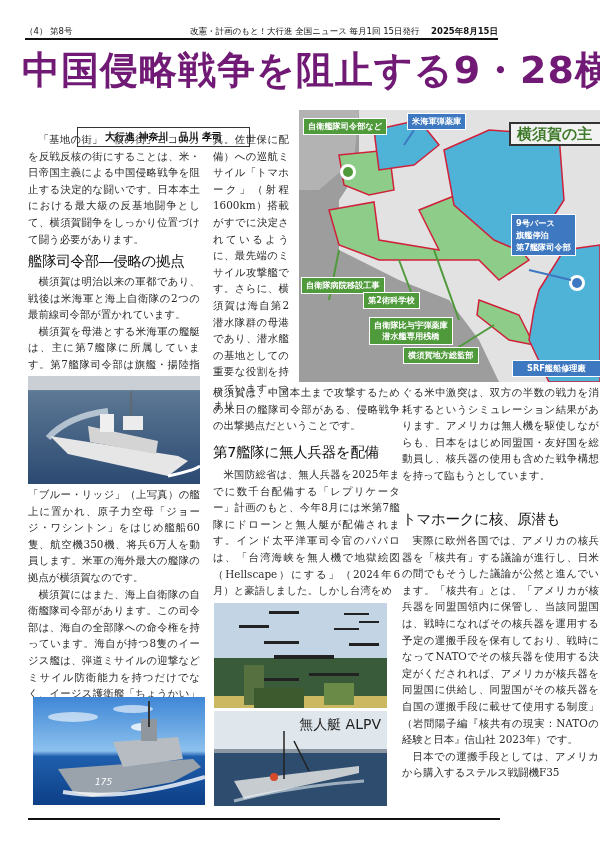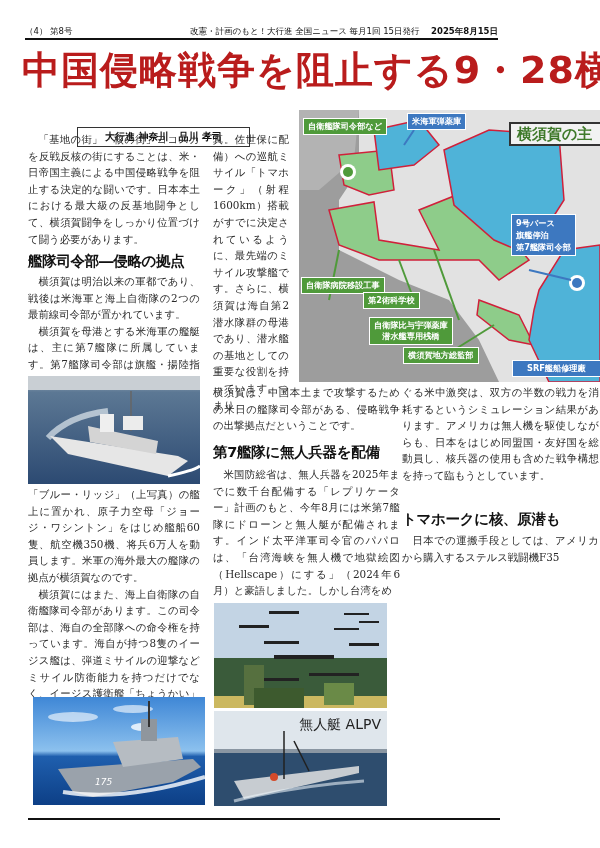--- a/index.html
+++ b/index.html
@@ -7,30 +7,30 @@
   body { position: relative; font-family: "DejaVu Serif", "Liberation Serif", serif; color: #222; }
   .abs { position: absolute; }
 
   .header-bar { left: 25px; top: 23px; width: 473px; height: 16px; font-family: "DejaVu Sans", sans-serif; font-size: 8.5px; color: #111; }
   .header-bar .left { position: absolute; left: 0; top: 3px; }
   .header-bar .center { position: absolute; left: 165px; top: 3px; }
   .header-bar .right { position: absolute; right: 0; top: 3px; font-weight: bold; }
   .header-rule { left: 25px; top: 38px; width: 473px; height: 2px; background: #111; }
 
   .headline { left: 22px; top: 44px; width: 578px; height: 52px; overflow: hidden; white-space: nowrap;
-    font-family: "DejaVu Sans", sans-serif; font-weight: bold; font-size: 38px; letter-spacing: 1px; color: #b91c1c; line-height: 52px; }
+    font-family: "DejaVu Sans", sans-serif; font-weight: bold; font-size: 38px; letter-spacing: 1px; color: #701a75; line-height: 52px; }
 
   .byline { left: 77px; top: 107px; width: 173px; height: 20px; border: 1px solid #333;
     font-family: "DejaVu Sans", sans-serif; font-weight: bold; font-size: 10px; text-align: center; line-height: 18px; color: #111; margin-top: 20px; }
 
   .col { font-size: 10.4px; line-height: 16.6px; color: #2a2a2a; text-align: justify; }
   .col p { text-indent: 1em; }
   .col p.noindent { text-indent: 0; }
 
-  .subhead { font-family: "DejaVu Sans", sans-serif; font-weight: bold; font-size: 14.5px; color: #111; line-height: 22px; letter-spacing: -0.3px; }
+  .subhead { font-family: "DejaVu Sans", sans-serif; font-weight: normal; font-size: 14.5px; color: #111; line-height: 22px; letter-spacing: -0.3px; }
 
   .photo { overflow: hidden; }
 
   .map { left: 299px; top: 110px; width: 301px; height: 272px; background: #d9d9d9; overflow: hidden; }
   .map .label { position: absolute; font-family: "DejaVu Sans", sans-serif; font-weight: bold; font-size: 8.2px; color: #fff; padding: 2px 4px; line-height: 11px; white-space: nowrap; border: 1px solid #fff; }
   .map .green { background: #4f9a3a; }
   .map .blue { background: #3d78c0; }
   .map .title-box { position: absolute; left: 210px; top: 12px; width: 100px; height: 24px; background: #f2f2f2; border: 2px solid #333;
     font-family: "DejaVu Sans", sans-serif; font-weight: bold; font-size: 15px; color: #3f7a2a; padding-left: 6px; line-height: 20px; white-space: nowrap; }
 
@@ -208,16 +208,17 @@
   <div class="abs caption-alpv" style="right:6px; top:5px;">無人艇 ALPV</div>
 </div>
 
 <div class="abs col" style="left:402px; top:384px; width:197px;">
   <p class="noindent">ぐる米中激突は、双方の半数の戦力を消耗するというシミュレーション結果があります。アメリカは無人機を駆使しながらも、日本をはじめ同盟国・友好国を総動員し、核兵器の使用も含めた戦争構想を持って臨もうとしています。</p>
 </div>
 
 <div class="abs subhead" style="left:402px; top:508px; width:197px;">トマホークに核、原潜も</div>
 
 <div class="abs col" style="left:402px; top:532px; width:197px;">
+  <p>実際に欧州各国では、アメリカの核兵器を「核共有」する議論が進行し、日米の間でもそうした議論が公然と進んでいます。「核共有」とは、「アメリカが核兵器を同盟国領内に保管し、当該同盟国は、戦時になればその核兵器を運用する予定の運搬手段を保有しており、戦時になってNATOでその核兵器を使用する決定がくだされれば、アメリカが核兵器を同盟国に供給し、同盟国がその核兵器を自国の運搬手段に載せて使用する制度」（岩間陽子編『核共有の現実：NATOの経験と日本』信山社 2023年）です。</p>
   <p>日本での運搬手段としては、アメリカから購入するステルス戦闘機F35</p>
 </div>
 
 <div class="abs bottom-rule"></div>
 
 </body></html>

